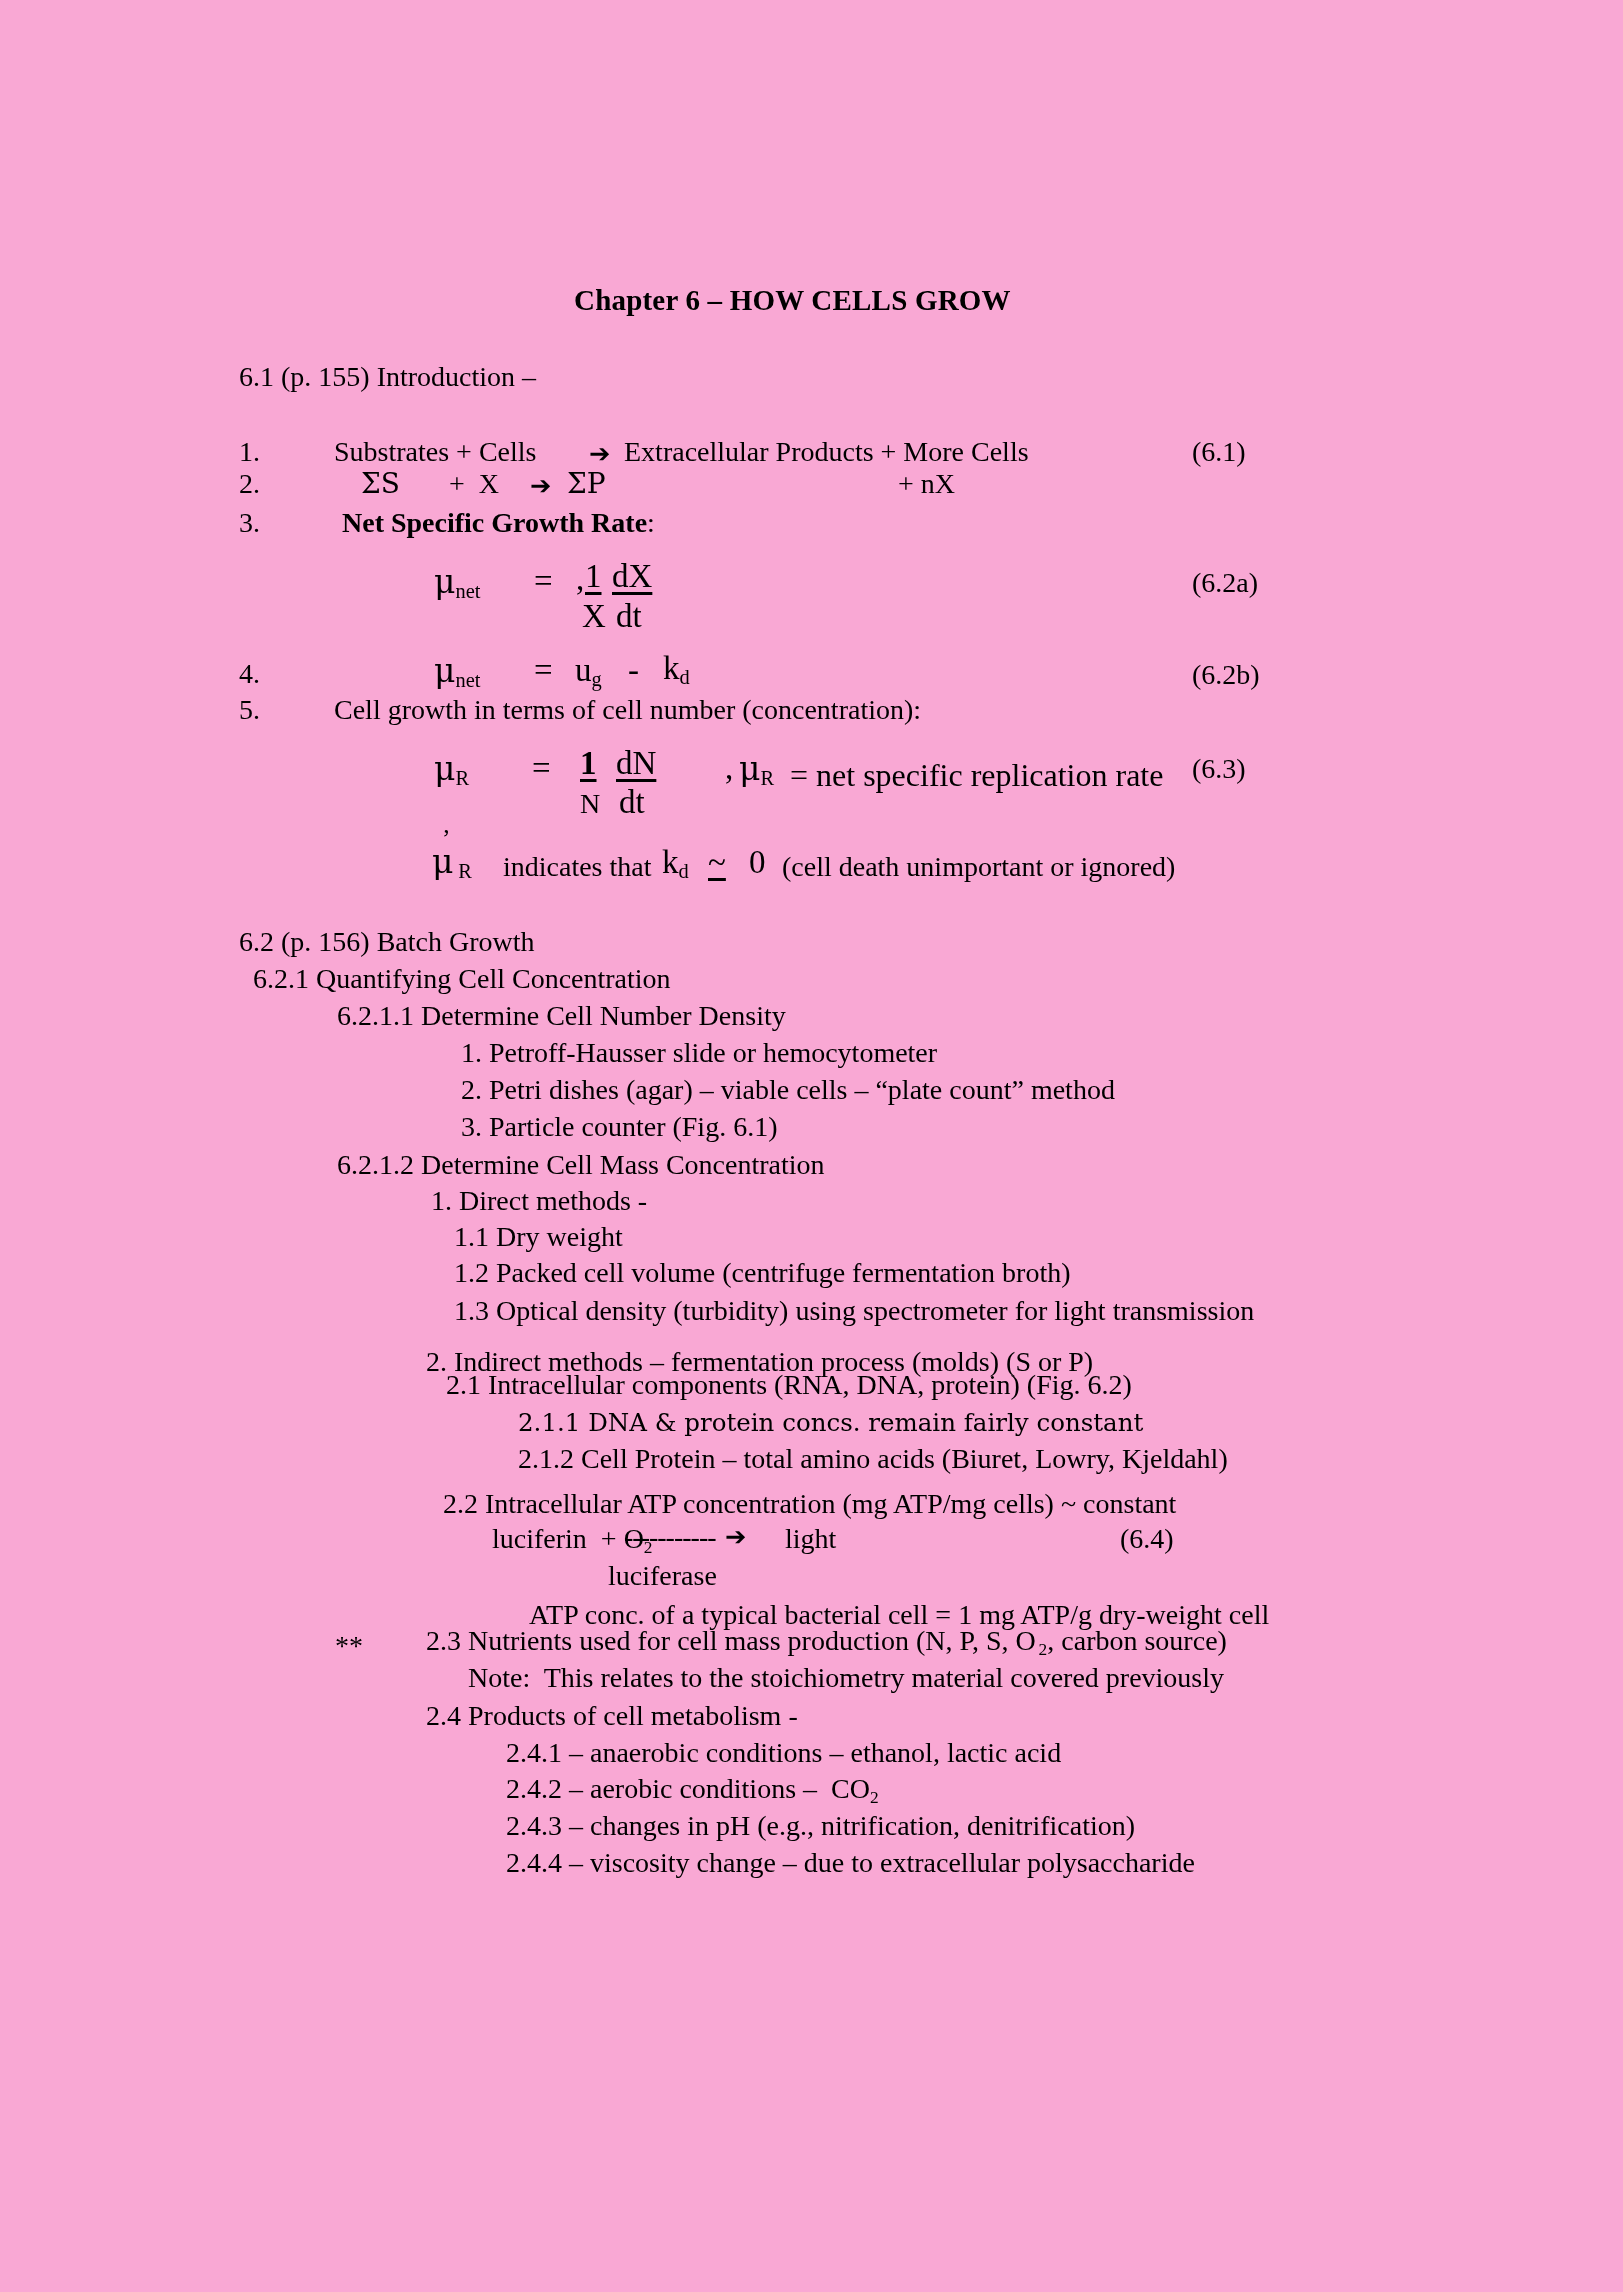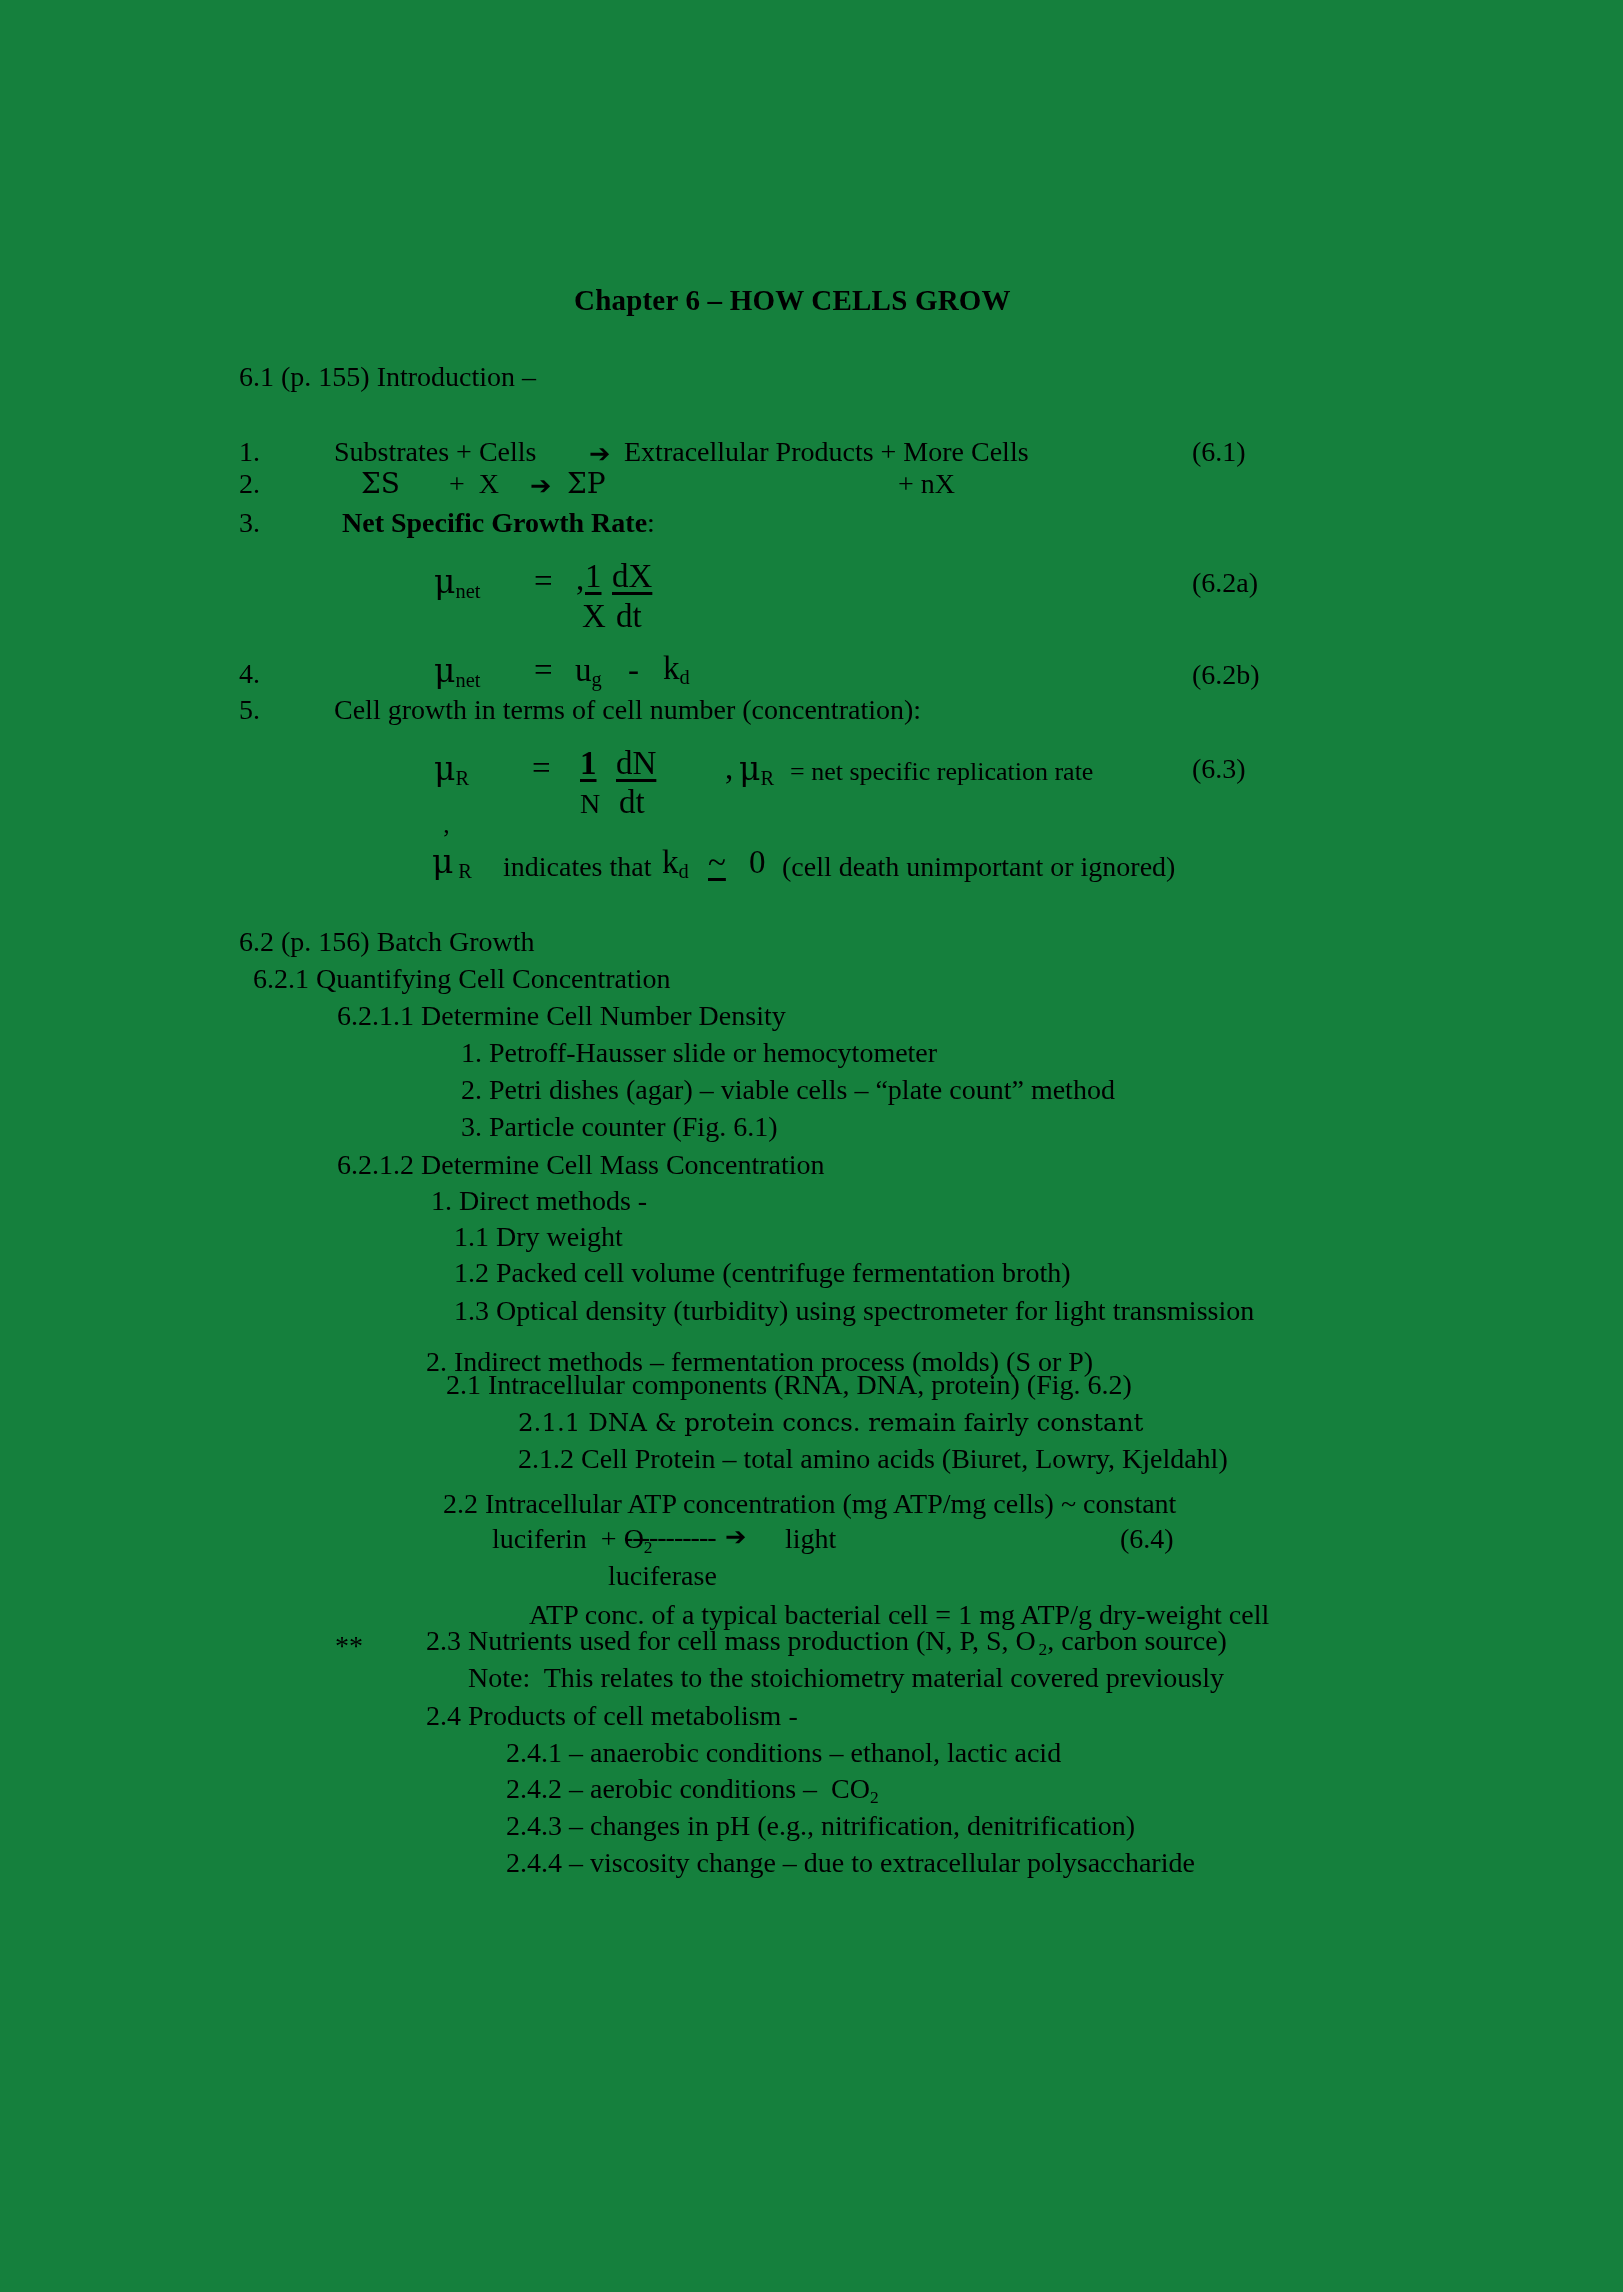--- a/index.html
+++ b/index.html
@@ -9,41 +9,41 @@
     background: #ffffff;
   }
   body {
     font-family: "Liberation Serif", "DejaVu Serif", serif;
     color: #000000;
   }
   .page {
     position: relative;
     width: 1623px;
     height: 2293px;
-    background: #15803d;
+    background: #f9a8d4;
     overflow: hidden;
   }
   
   .ln {
     position: absolute;
     white-space: pre;
     font-family: "Liberation Serif", "DejaVu Serif", serif;
     font-size: 28px;
     line-height: 1.0;
     letter-spacing: 0px;
     color: #000;
   }
   .title {
     font-weight: bold;
     font-size: 29px;
     letter-spacing: 0.2px;
   }
   .bold { font-weight: bold; }
   .big { font-size: 33px; }
-  .sml { font-size: 26px; }
+  .sml { font-size: 32px; }
   .cond {
     font-family: "DejaVu Serif", "Liberation Serif", serif;
     font-size: 24.5px;
   }
 
   
   sub.s {
     font-size: 0.62em;
     vertical-align: -0.26em;
     line-height: 0;

